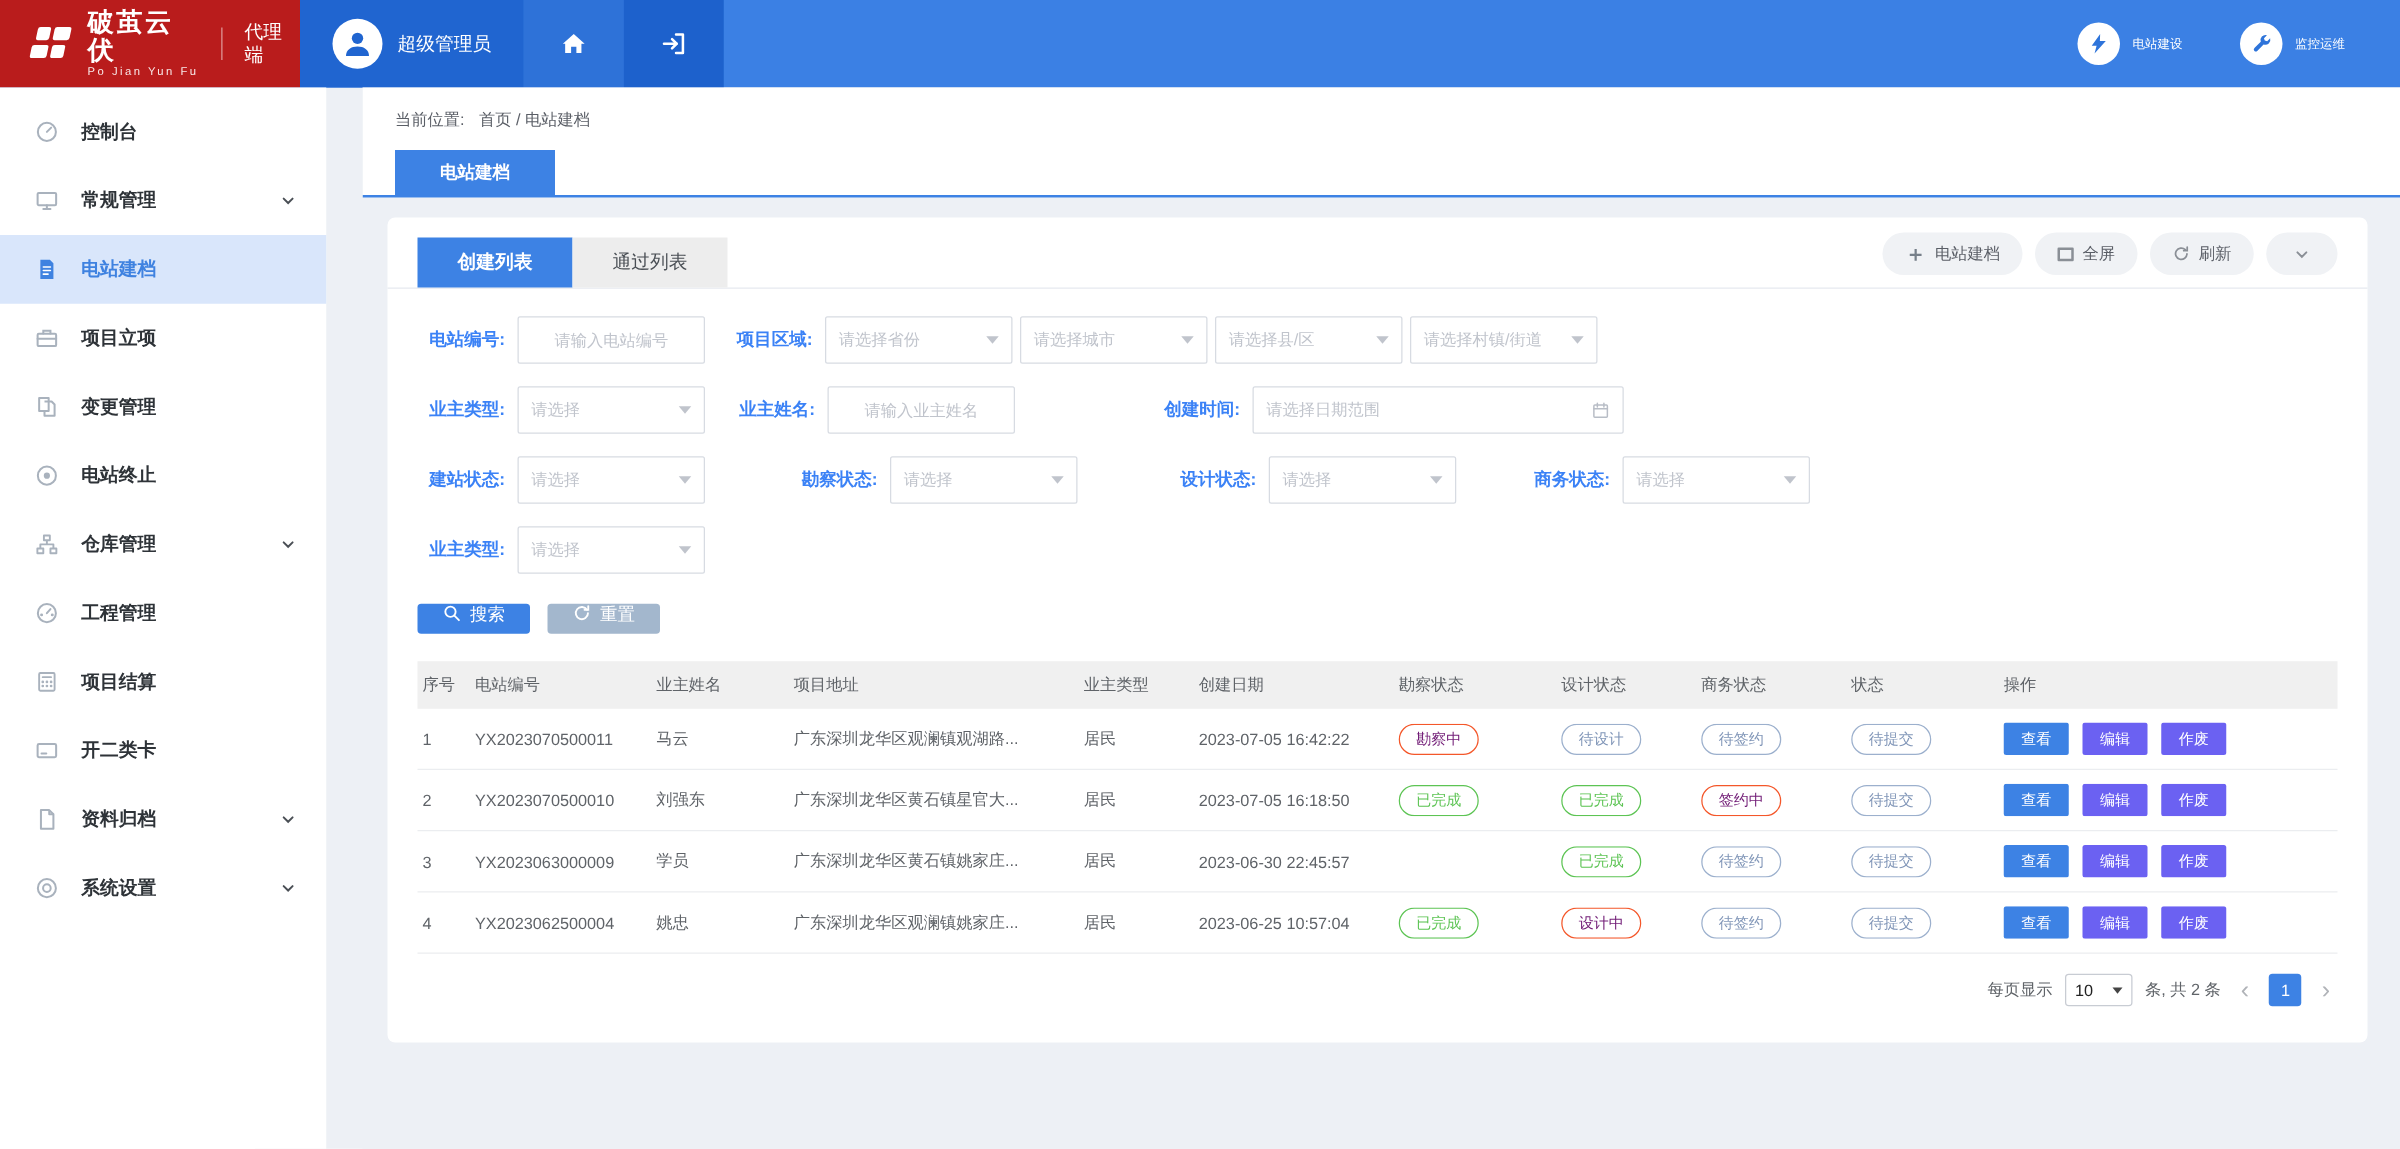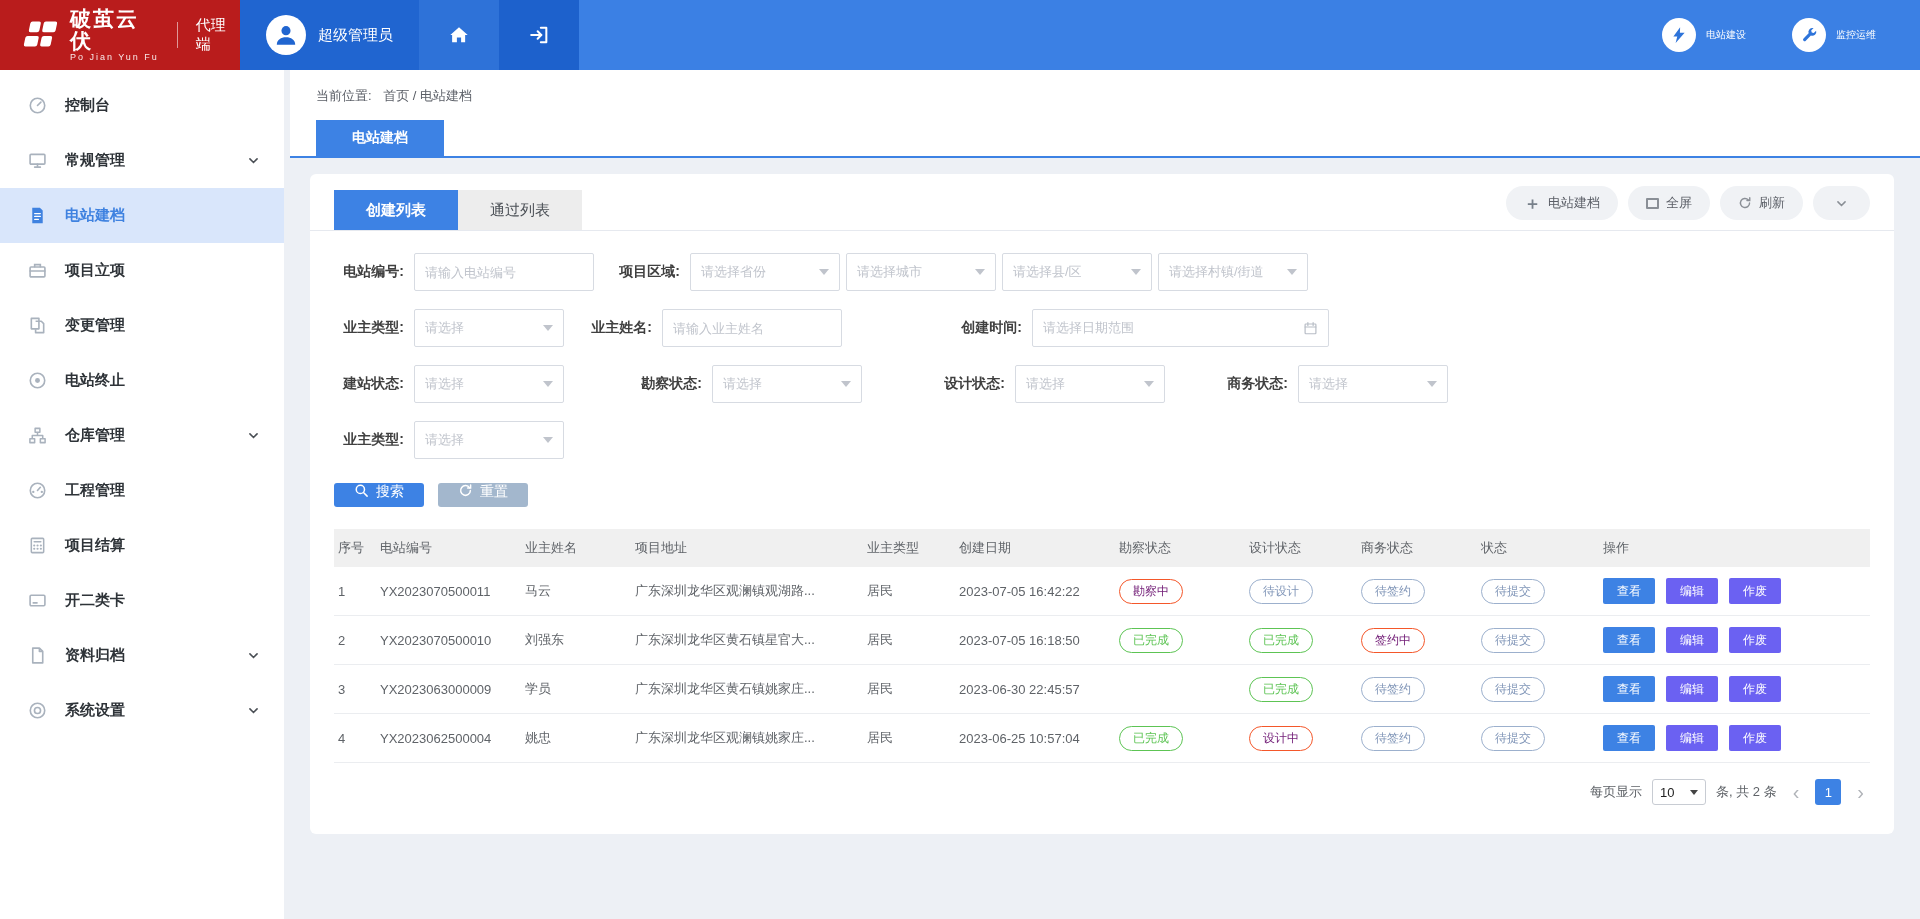--- a/index.html
+++ b/index.html
@@ -23,21 +23,21 @@
   .tb-user-name { font-size:15px; }
   .tb-sq { width:80px; display:flex; align-items:center; justify-content:center; cursor:pointer; }
   .tb-home { background:#2e72d8; }
   .tb-logout { background:#1d61cc; }
   .tb-spacer { flex:1; }
   .tb-right { display:flex; align-items:center; gap:46px; padding-right:44px; }
   .tb-link { display:flex; align-items:center; gap:10px; font-size:10px; cursor:pointer; }
   .tb-circle { width:34px; height:34px; border-radius:50%; background:#fff; display:flex; align-items:center; justify-content:center; }
 
   
-  .sidebar { position:absolute; left:0; top:70px; width:284px; bottom:0; background:#fff; padding-top:8px; }
+  .sidebar { position:absolute; left:0; top:70px; width:261px; bottom:0; background:#fff; padding-top:8px; }
   .menu-item { height:55px; display:flex; align-items:center; gap:18px; padding:0 24px 0 28px; font-size:15px; font-weight:bold; color:#2e3338; cursor:pointer; }
   .menu-item .mi-icon { color:#a9b2bd; }
   .menu-item.active { background:#d9e6fb; color:#3f82e0; }
   .menu-item.active .mi-icon { color:#3f82e0; }
   .mi-chevron { margin-left:auto; color:#4a4f55; }
 
   
   .main { position:absolute; left:290px; top:70px; right:0; bottom:0; background:#edf0f5; overflow:hidden; }
   .crumb-bar { background:#fff; border-bottom:2px solid #3d82e4; }
   .crumb { font-size:13px; color:#5a5e66; padding:17px 0 15px 26px; }
@@ -52,23 +52,23 @@
   .toolbar { display:flex; gap:10px; padding-bottom:10px; }
   .pill { height:34px; border:none; border-radius:17px; background:#f0f2f5; color:#5a5e66; font-size:13px; display:flex; align-items:center; gap:7px; padding:0 18px; cursor:pointer; font-family:inherit; }
   .pill.pill-caret { padding:0 22px; }
   .fs-icon { width:13px; height:11px; border:2px solid #8a8f96; border-radius:1px; }
   .plus-glyph { font-size:17px; font-weight:bold; color:#77808a; line-height:1; }
 
   
   .filters { padding:22px 24px 0; }
   .frow { display:flex; align-items:center; margin-bottom:18px; }
   .fgroup { display:flex; align-items:center; }
-  .flabel { width:70px; text-align:right; margin-right:10px; font-size:14px; font-weight:bold; color:#404040; white-space:nowrap; }
+  .flabel { width:70px; text-align:right; margin-right:10px; font-size:14px; font-weight:bold; color:#3b82f6; white-space:nowrap; }
   .ctrl { height:38px; border:1px solid #d7dbe2; border-radius:2px; background:#fff; font-size:13px; }
-  input.ctrl { padding:0 10px; color:#333; outline:none; font-family:inherit; width:180px; }
+  input.ctrl { padding:0 10px; color:#333; outline:none; font-family:inherit; width:150px;text-align:center; }
   input.ctrl::placeholder { color:#c0c4cc; }
   .sel { display:flex; align-items:center; justify-content:space-between; padding:0 10px; color:#c0c4cc; cursor:pointer; width:150px; }
   .caret { width:0; height:0; border-left:5px solid transparent; border-right:5px solid transparent; border-top:6px solid #c0c4cc; margin-left:6px; flex:none; }
   .w263 { width:297px; }
   .date-ctrl { display:flex; align-items:center; justify-content:space-between; padding:0 10px; color:#c0c4cc; cursor:pointer; }
   .region-gap { margin-left:6px; }
 
   .btn-row { display:flex; gap:14px; padding:6px 24px 18px; }
   .btn { height:24px; border:none; border-radius:3px; color:#fff; font-size:14px; display:flex; align-items:flex-start; gap:7px; padding:0 20px; cursor:pointer; font-family:inherit; }
   .btn-search { background:#3d82e4; }

